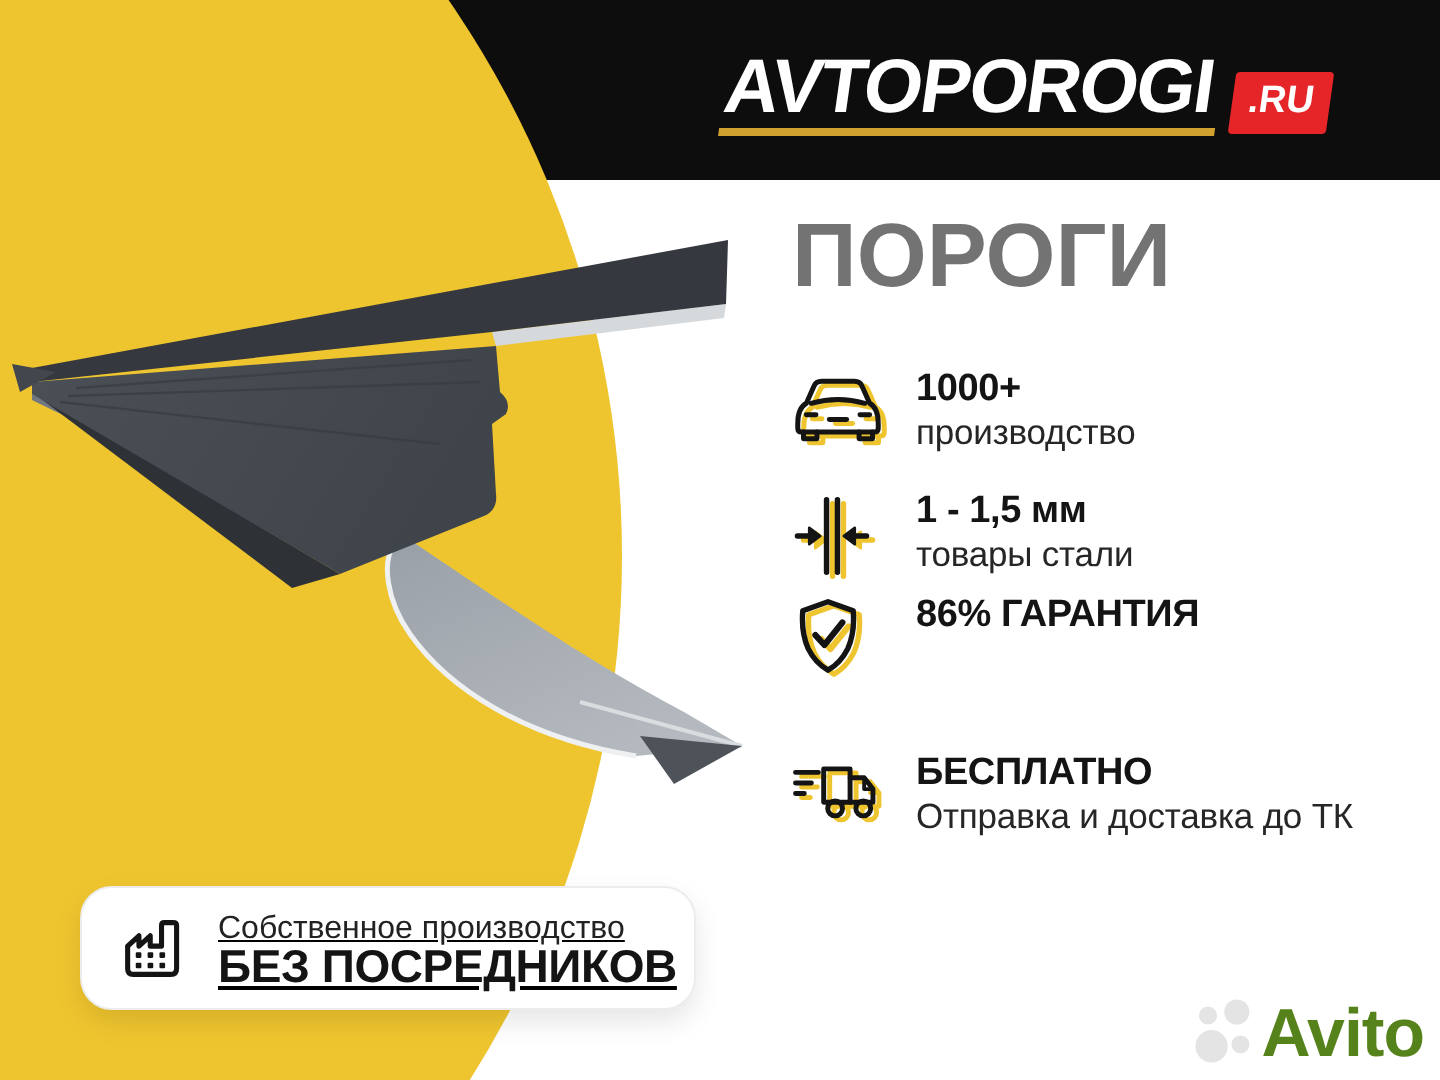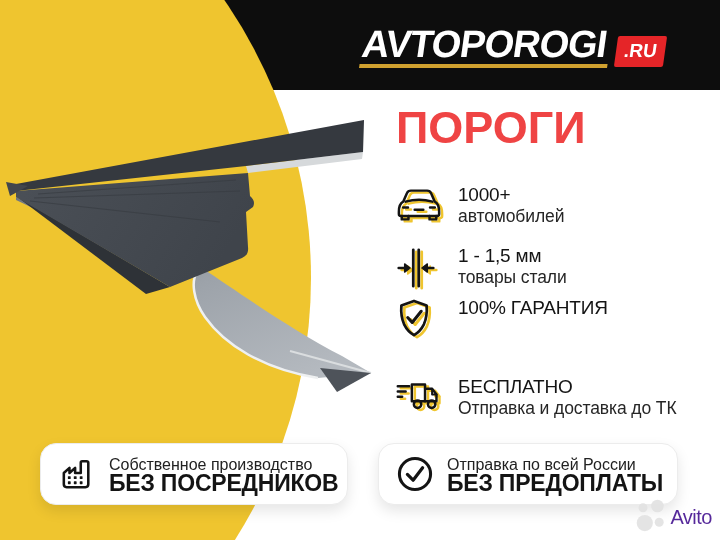--- a/index.html
+++ b/index.html
@@ -12,40 +12,40 @@
   .logo{position:absolute;left:362px;top:26px;display:flex;align-items:flex-start;}
   .brand-wrap{display:flex;flex-direction:column;transform:skewX(-8deg);}
   .brand{font-size:38px;line-height:36px;font-weight:800;color:#ffffff;letter-spacing:-1px;white-space:nowrap;}
   .brand-underline{margin-top:2px;height:3.5px;width:248px;background:#d0a12f;}
   .tld-box{margin-left:6px;margin-top:10px;transform:skewX(-8deg);background:#e52528;border-radius:2px;
     padding:4px 8px 5px 8px;display:flex;align-items:center;justify-content:center;}
   .tld{font-size:19px;font-weight:800;color:#ffffff;letter-spacing:0;}
   
   .bg-svg,.sill-svg{position:absolute;left:0;top:0;width:720px;height:540px;}
   
-  .page-title{position:absolute;left:396px;top:103px;font-size:45px;font-weight:800;color:#ef4444;letter-spacing:0;line-height:1.1;}
+  .page-title{position:absolute;left:396px;top:103px;font-size:45px;font-weight:800;color:#737373;letter-spacing:0;line-height:1.1;}
   .feature{position:absolute;left:396px;display:flex;align-items:flex-start;}
   .f1{top:184px;} .f2{top:245px;justify-content:center;} .f3{top:297px;} .f4{top:376px;}
   .feat-icon{width:48px;flex:0 0 48px;display:flex;justify-content:flex-start;}
   .feat-icon svg{filter:drop-shadow(3px 2.5px 0 #efc52f);}
   .feat-text{margin-left:14px;}
-  .feat-title{font-size:19px;font-weight:400;color:#141414;line-height:22px;letter-spacing:-0.2px;white-space:nowrap;}
+  .feat-title{font-size:19px;font-weight:700;color:#141414;line-height:22px;letter-spacing:-0.2px;white-space:nowrap;}
   .feat-sub{font-size:17.5px;font-weight:400;color:#262626;line-height:21px;letter-spacing:-0.1px;white-space:nowrap;}
   
   .badge{position:absolute;top:443px;height:62px;background:#ffffff;border:1px solid #ececec;border-radius:16px;
     box-shadow:0 6px 14px rgba(0,0,0,0.10);display:flex;align-items:center;box-sizing:border-box;padding:0 10px 0 16px;}
   .badge-left{left:40px;width:308px;}
   .badge-right{left:378px;width:300px;}
   .badge-icon{flex:0 0 40px;display:flex;align-items:center;justify-content:center;}
-  .badge-text{margin-left:12px;}
+  .badge-text{margin-left:12px;text-decoration:underline;}
   .badge-line1{font-size:16px;font-weight:400;color:#222222;line-height:18px;white-space:nowrap;}
   .badge-line2{font-size:23px;font-weight:800;color:#141414;line-height:19px;letter-spacing:-0.2px;white-space:nowrap;}
   
   .watermark{position:absolute;right:8px;bottom:6px;display:flex;align-items:flex-end;opacity:0.95;}
-  .wm-text{font-size:20px;font-weight:400;color:#4c1d95;letter-spacing:-0.5px;line-height:34px;}
+  .wm-text{font-size:34px;font-weight:700;color:#4d7c0f;letter-spacing:-0.5px;line-height:34px;}
 </style>
 </head>
 <body>
 
 <div id="stage">
 
   <div class="header-bar"></div>
 
   <svg class="bg-svg" viewBox="0 0 720 540">
     <circle cx="-178" cy="278" r="489" fill="#efc52f"></circle>
@@ -97,21 +97,21 @@
       <svg width="46" height="42" viewBox="0 0 48 42" fill="none" stroke="#141414" stroke-width="2.6" stroke-linecap="round" stroke-linejoin="round">
         <path d="M3,28 Q3,20 7.5,17.5 L11.5,8.5 Q12.5,6 15.5,6 H32.5 Q35.5,6 36.5,8.5 L40.5,17.5 Q45,20 45,28 V30.5 Q45,32.5 43,32.5 H5 Q3,32.5 3,30.5 Z"></path>
         <path d="M10,17.5 Q24,13.5 38,17.5"></path>
         <path d="M7.5,23.5 h5 M35.5,23.5 h5"></path>
         <path d="M19.5,26 h9"></path>
         <path d="M6,32.5 v3.5 h7 v-3.5 M35,32.5 v3.5 h7 v-3.5"></path>
       </svg>
     </div>
     <div class="feat-text">
       <div class="feat-title">1000+</div>
-      <div class="feat-sub">автомобилей</div>
+      <div class="feat-sub">производство</div>
     </div>
   </div>
 
   <div class="feature f2">
     <div class="feat-icon">
       <svg width="40" height="46" viewBox="0 0 44 48" fill="none" stroke="#141414" stroke-width="3" stroke-linecap="round" stroke-linejoin="round">
         <path d="M19,4 V44 M25,4 V44"></path>
         <path d="M3,24 H12"></path>
         <path d="M41,24 H32"></path>
         <path d="M9.5,19.5 L15.5,24 L9.5,28.5 Z" fill="#141414" stroke-width="1.5"></path>
@@ -125,21 +125,21 @@
   </div>
 
   <div class="feature f3">
     <div class="feat-icon">
       <svg width="36" height="42" viewBox="0 0 40 44" fill="none" stroke="#141414" stroke-width="3" stroke-linecap="round" stroke-linejoin="round">
         <path d="M20,3 L34,8 Q35,20 31,29 Q27,37 20,41 Q13,37 9,29 Q5,20 6,8 Z"></path>
         <path d="M13,21.5 L18,27 L28,14.5" stroke-width="3.4"></path>
       </svg>
     </div>
     <div class="feat-text">
-      <div class="feat-title">100% ГАРАНТИЯ</div>
+      <div class="feat-title">86% ГАРАНТИЯ</div>
     </div>
   </div>
 
   <div class="feature f4">
     <div class="feat-icon">
       <svg width="44" height="38" viewBox="0 0 50 40" fill="none" stroke="#141414" stroke-width="2.8" stroke-linecap="round" stroke-linejoin="round">
         <path d="M2,10 H15 M2,16 H11 M2,22 H7"></path>
         <path d="M18,8 H33 V27 H18 Z"></path>
         <path d="M33,13 H41 L46,19.5 V27 H33"></path>
         <path d="M41,13 V19.5 H46" stroke-width="2.2"></path>
@@ -166,32 +166,20 @@
           <rect x="19.9" y="24.8" width="3" height="3" rx="0.6"></rect>
         </g>
       </svg>
     </div>
     <div class="badge-text">
       <div class="badge-line1">Собственное производство</div>
       <div class="badge-line2">БЕЗ ПОСРЕДНИКОВ</div>
     </div>
   </div>
 
-  <div class="badge badge-right">
-    <div class="badge-icon">
-      <svg width="38" height="38" viewBox="0 0 40 40" fill="none" stroke="#141414" stroke-width="3.2" stroke-linecap="round" stroke-linejoin="round">
-        <circle cx="20" cy="20" r="16.4"></circle>
-        <path d="M12,20.5 L18,26.5 L28,13.5" stroke-width="3.4"></path>
-      </svg>
-    </div>
-    <div class="badge-text">
-      <div class="badge-line1">Отправка по всей России</div>
-      <div class="badge-line2">БЕЗ ПРЕДОПЛАТЫ</div>
-    </div>
-  </div>
 
   <div class="watermark">
     <svg width="36" height="38" viewBox="0 0 40 42">
       <g fill="#e3e3e3">
         <circle cx="12" cy="30" r="9"></circle>
         <circle cx="10" cy="13" r="5"></circle>
         <circle cx="26" cy="11" r="7"></circle>
         <circle cx="28" cy="29" r="5"></circle>
       </g>
     </svg>

